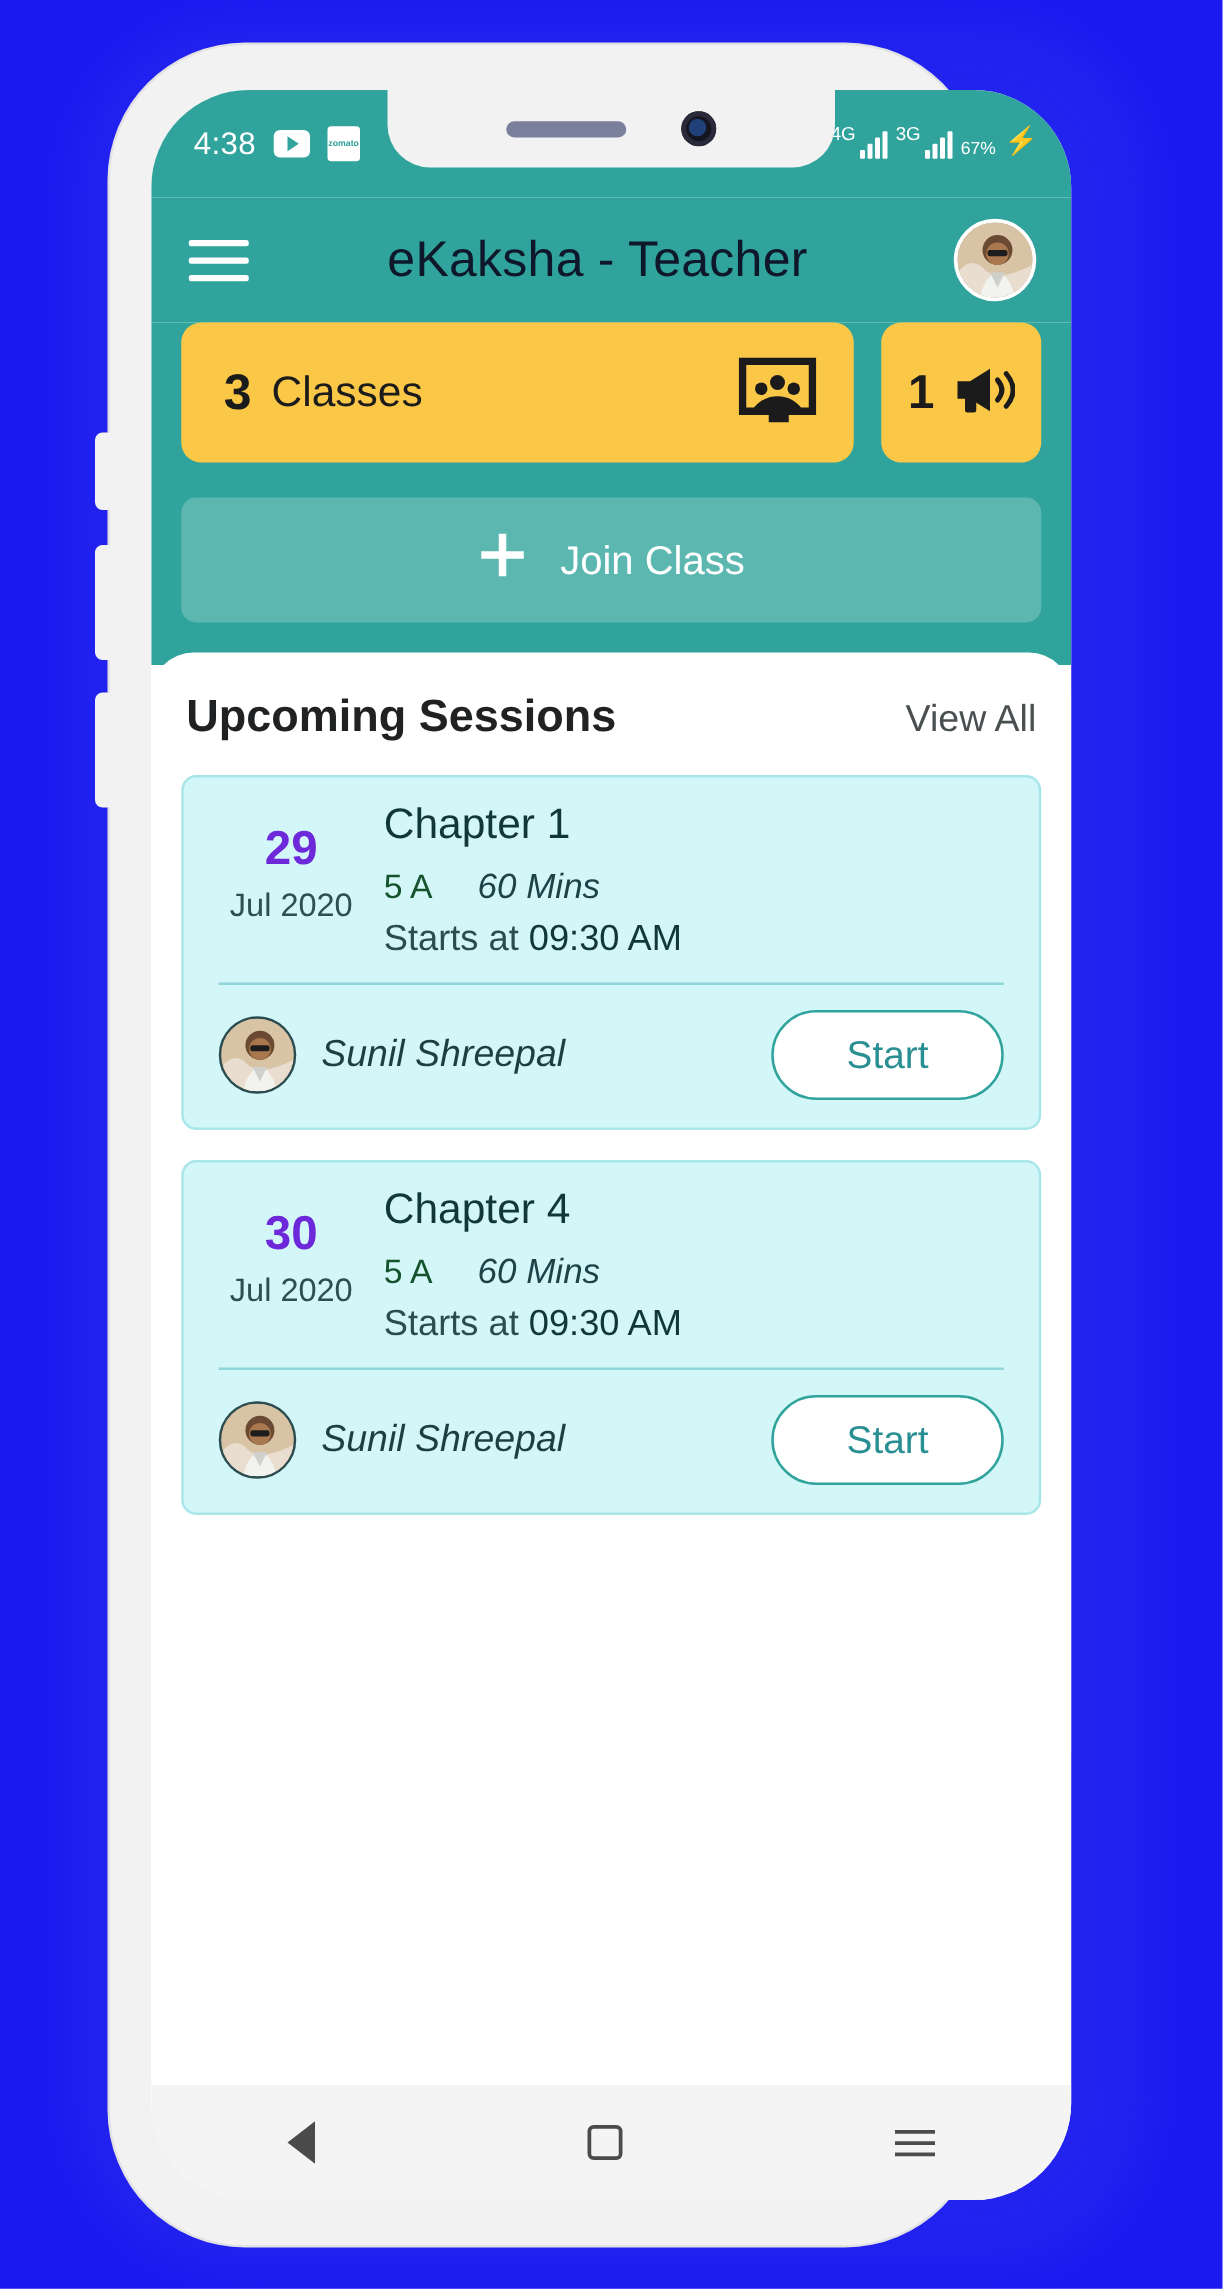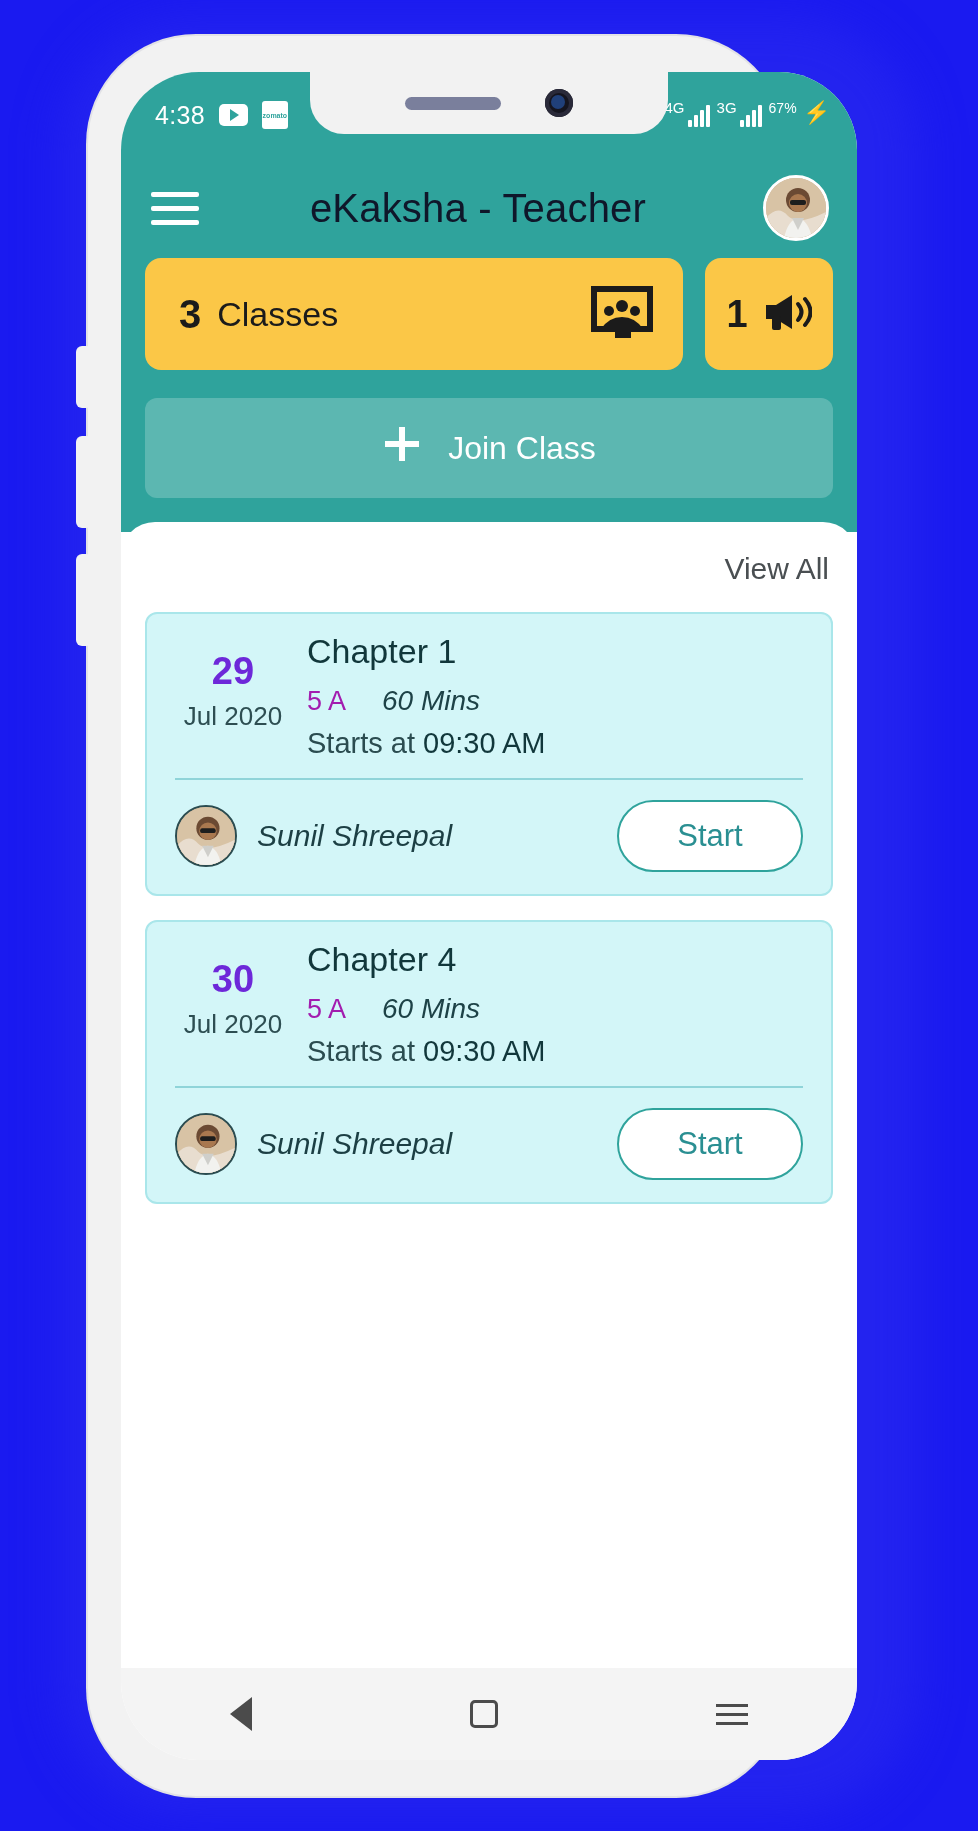--- a/index.html
+++ b/index.html
@@ -75,21 +75,21 @@
     border-top: 6px solid transparent;
     border-bottom: 6px solid transparent;
   }
   .ico-app {
     width: 26px; height: 28px; background: #ffffff; border-radius: 3px;
     display: flex; align-items: center; justify-content: center;
     font-size: 7px; color: #2fa39c; font-weight: bold; overflow: hidden;
   }
   .sb-right {
     margin-left: auto;
-    display: flex; align-items: flex-start; gap: 7px;
+    display: flex; align-items: flex-end; gap: 7px;
     padding-bottom: 4px;
   }
   .sig { display: flex; align-items: flex-end; gap: 3px; }
   .sig-label { font-size: 15px; line-height: 1; margin-bottom: 12px; }
   .bars { display: flex; align-items: flex-end; gap: 2px; height: 22px; }
   .bars i { width: 4px; background: #ffffff; display: block; border-radius: 1px; }
   .bars i:nth-child(1){ height: 7px; }
   .bars i:nth-child(2){ height: 12px; }
   .bars i:nth-child(3){ height: 17px; }
   .bars i:nth-child(4){ height: 22px; }
@@ -216,21 +216,21 @@
   .s-date {
     width: 128px; flex: none;
     text-align: center;
     padding-top: 18px;
   }
   .s-day { font-size: 38px; font-weight: bold; color: #6d28d9; }
   .s-month { font-size: 26px; color: #2d4e52; margin-top: 8px; }
   .s-info { flex: 1; padding-left: 10px; }
   .s-chapter { font-size: 34px; color: #11373b; margin-bottom: 14px; }
   .s-meta { display: flex; align-items: baseline; gap: 36px; margin-bottom: 10px; }
-  .s-class { font-size: 27px; color: #a21caf; }
+  .s-class { font-size: 27px; color: #14532d; }
   .s-dur { font-size: 28px; color: #1d4247; font-style: italic; }
   .s-start { font-size: 29px; color: #2b4c50; }
   .s-start b { font-weight: normal; color: #11373b; margin-left: 8px; }
   .s-divider { height: 2px; background: #8fd4d9; margin: 18px 6px 0 6px; }
   .s-bottom {
     display: flex; align-items: center;
     padding: 20px 6px 8px 6px;
   }
   .s-av {
     width: 62px; height: 62px; border-radius: 50%;
@@ -380,20 +380,21 @@
               <rect x="3" y="17" width="34" height="6" fill="#ffffff"></rect>
             </svg>
           </span>
           <span>Join Class</span>
         </div>
       </div>
     </div>
 
     <div class="sheet">
       <div class="sheet-head">
+        <div class="sheet-title">Upcoming Sessions</div>
         <div class="view-all">View All</div>
       </div>
 
       <div class="session">
         <div class="s-top">
           <div class="s-date">
             <div class="s-day">29</div>
             <div class="s-month">Jul 2020</div>
           </div>
           <div class="s-info">

